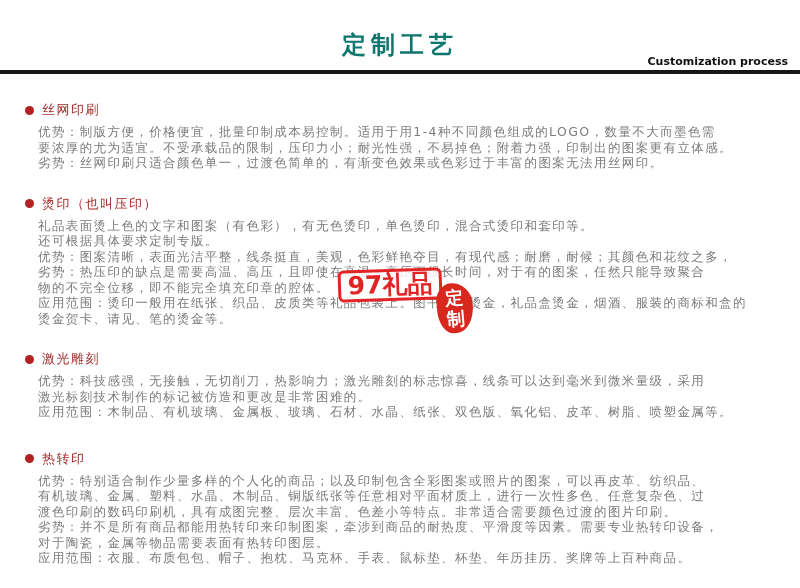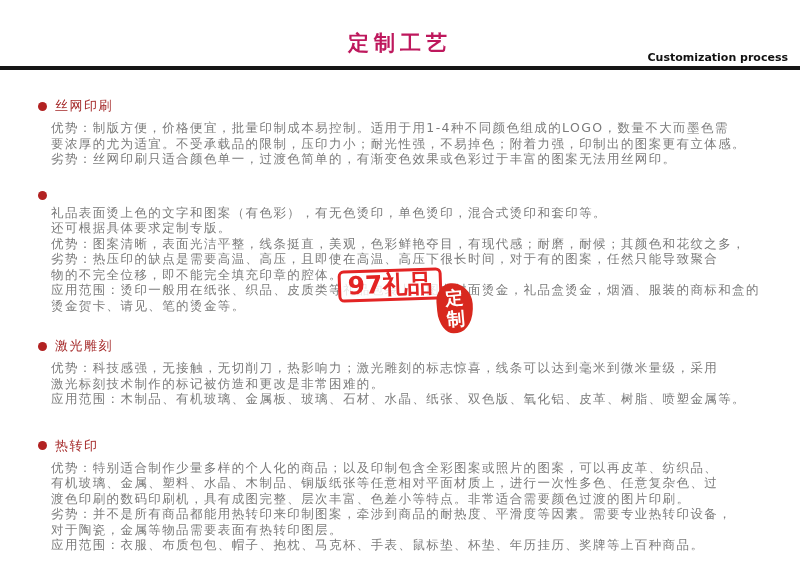--- a/index.html
+++ b/index.html
@@ -15,39 +15,39 @@
   body{
     width:800px;height:588px;
     background:#ffffff;
     font-family:"DejaVu Sans","Liberation Sans",sans-serif;
     position:relative;
     overflow:hidden;
   }
   .header{position:relative;padding-top:29px;}
   .page-title{
     text-align:center;
-    font-size:21px;
+    font-size:24px;
     font-weight:bold;
-    color:#be185d;
+    color:#0f766e;
     letter-spacing:5px;
   }
   .page-subtitle{
     text-align:right;
     font-size:11px;
     font-weight:bold;
     color:#111;
     margin:-6px 12px 2px 0;
   }
   .rule{
     border-top:3px solid var(--rule_black);
     border-bottom:1px solid var(--rule_black);
     height:3px;
     width:100%;
   }
-  .content{padding:27px 22px 0 38px;}
+  .content{padding:27px 22px 0 25px;}
   .section{margin-bottom:24px;}
   .section.s3{margin-bottom:26px;}
   .section.s4{margin-bottom:30px;}
   .sec-head{display:flex;align-items:center;}
   .bullet{
     width:9px;height:9px;border-radius:50%;
     background:var(--bullet_red);
     margin-right:8px;flex:0 0 auto;
   }
   .sec-title{
@@ -108,20 +108,21 @@
     <div class="sec-body">
       <div class="line">优势：制版方便，价格便宜，批量印制成本易控制。适用于用1-4种不同颜色组成的LOGO，数量不大而墨色需</div>
       <div class="line">要浓厚的尤为适宜。不受承载品的限制，压印力小；耐光性强，不易掉色；附着力强，印制出的图案更有立体感。</div>
       <div class="line">劣势：丝网印刷只适合颜色单一，过渡色简单的，有渐变色效果或色彩过于丰富的图案无法用丝网印。</div>
     </div>
   </div>
 
   <div class="section s2">
     <div class="sec-head">
       <span class="bullet"></span>
+      <span class="sec-title">烫印（也叫压印）</span>
     </div>
     <div class="sec-body">
       <div class="line">礼品表面烫上色的文字和图案（有色彩），有无色烫印，单色烫印，混合式烫印和套印等。</div>
       <div class="line">还可根据具体要求定制专版。</div>
       <div class="line">优势：图案清晰，表面光洁平整，线条挺直，美观，色彩鲜艳夺目，有现代感；耐磨，耐候；其颜色和花纹之多，</div>
       <div class="line">劣势：热压印的缺点是需要高温、高压，且即使在高温、高压下很长时间，对于有的图案，任然只能导致聚合</div>
       <div class="line">物的不完全位移，即不能完全填充印章的腔体。</div>
       <div class="line">应用范围：烫印一般用在纸张、织品、皮质类等礼品包装上。图书封面烫金，礼品盒烫金，烟酒、服装的商标和盒的</div>
       <div class="line">烫金贺卡、请见、笔的烫金等。</div>
     </div>

